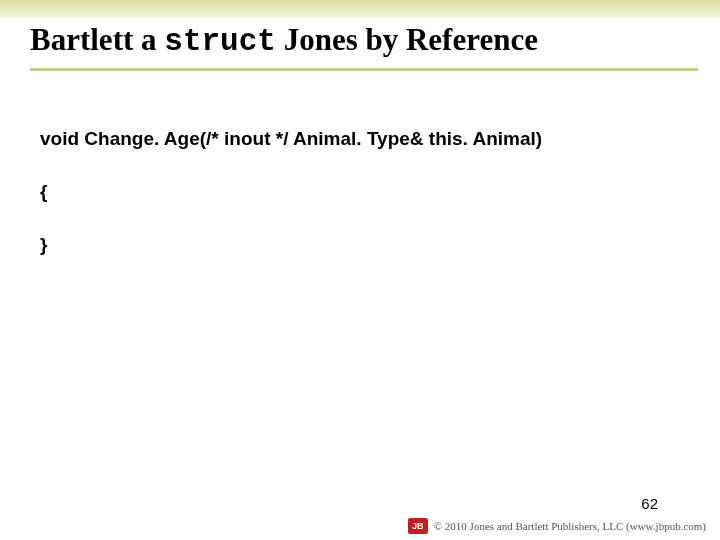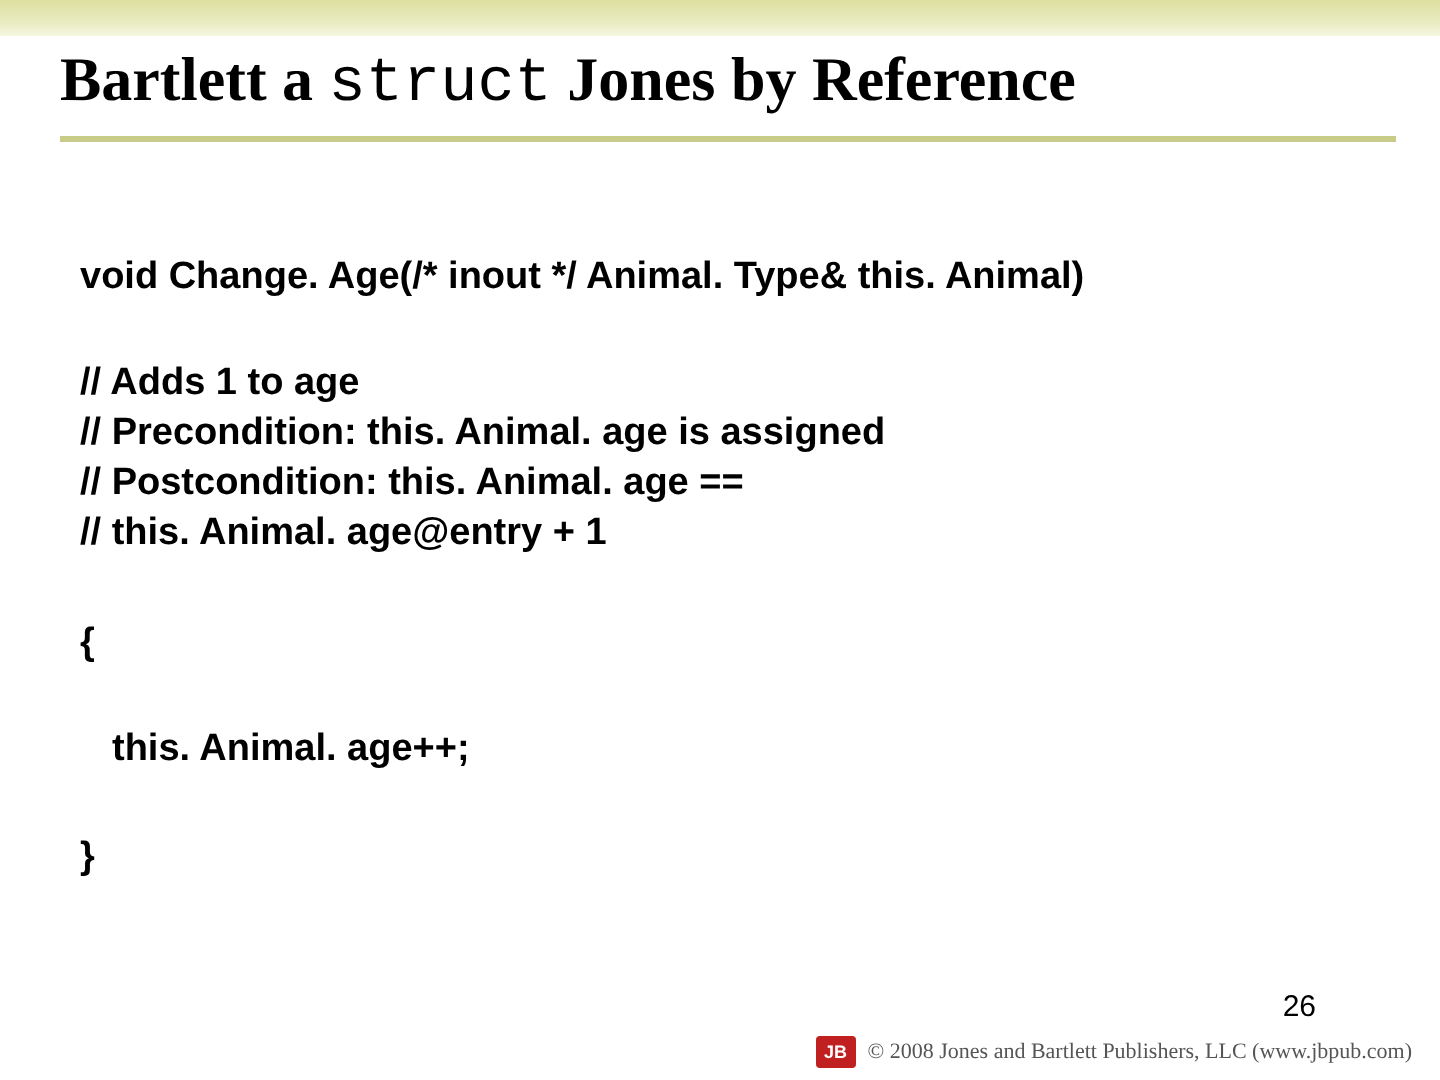--- a/index.html
+++ b/index.html
@@ -25,21 +25,21 @@
     top: 22px;
     left: 30px;
     right: 20px;
     font-size: 31px;
     font-weight: bold;
     color: #000;
     font-family: Georgia, 'Times New Roman', serif;
   }
   .title .mono {
     font-family: 'Courier New', Courier, monospace;
-    font-weight: normal;
+    font-weight: bold;
     text-align: right;
   }
   .title-underline {
     position: absolute;
     top: 68px;
     left: 30px;
     right: 22px;
     height: 3px;
     background: #c8cc88;
   }
@@ -106,29 +106,22 @@
 
 <div class="header-band"></div>
 
 <div class="title">
   <span>Bartlett a </span><span class="mono">struct</span><span> Jones by Reference</span>
 </div>
 <div class="title-underline"></div>
 
 <div class="content">
   <div class="signature">void Change. Age(/* inout */ Animal. Type&amp; this. Animal)</div>
-  <div class="comments">
-    <div>// Adds 1 to age</div>
-    <div>// Precondition: this. Animal. age is assigned</div>
-    <div>// Postcondition: this. Animal. age ==</div>
-    <div>//   this. Animal. age@entry + 1</div>
-  </div>
   <div class="brace">{</div>
-  <div class="body-line">this. Animal. age++;</div>
   <div>}</div>
 </div>
 
-<div class="page-number">26</div>
+<div class="page-number">62</div>
 
 <div class="footer-credit">
   <span class="jb-logo">JB</span>
-  <span>© 2008 Jones and Bartlett Publishers, LLC (www.jbpub.com)</span>
+  <span>© 2010 Jones and Bartlett Publishers, LLC (www.jbpub.com)</span>
 </div>
 
 </body></html>

